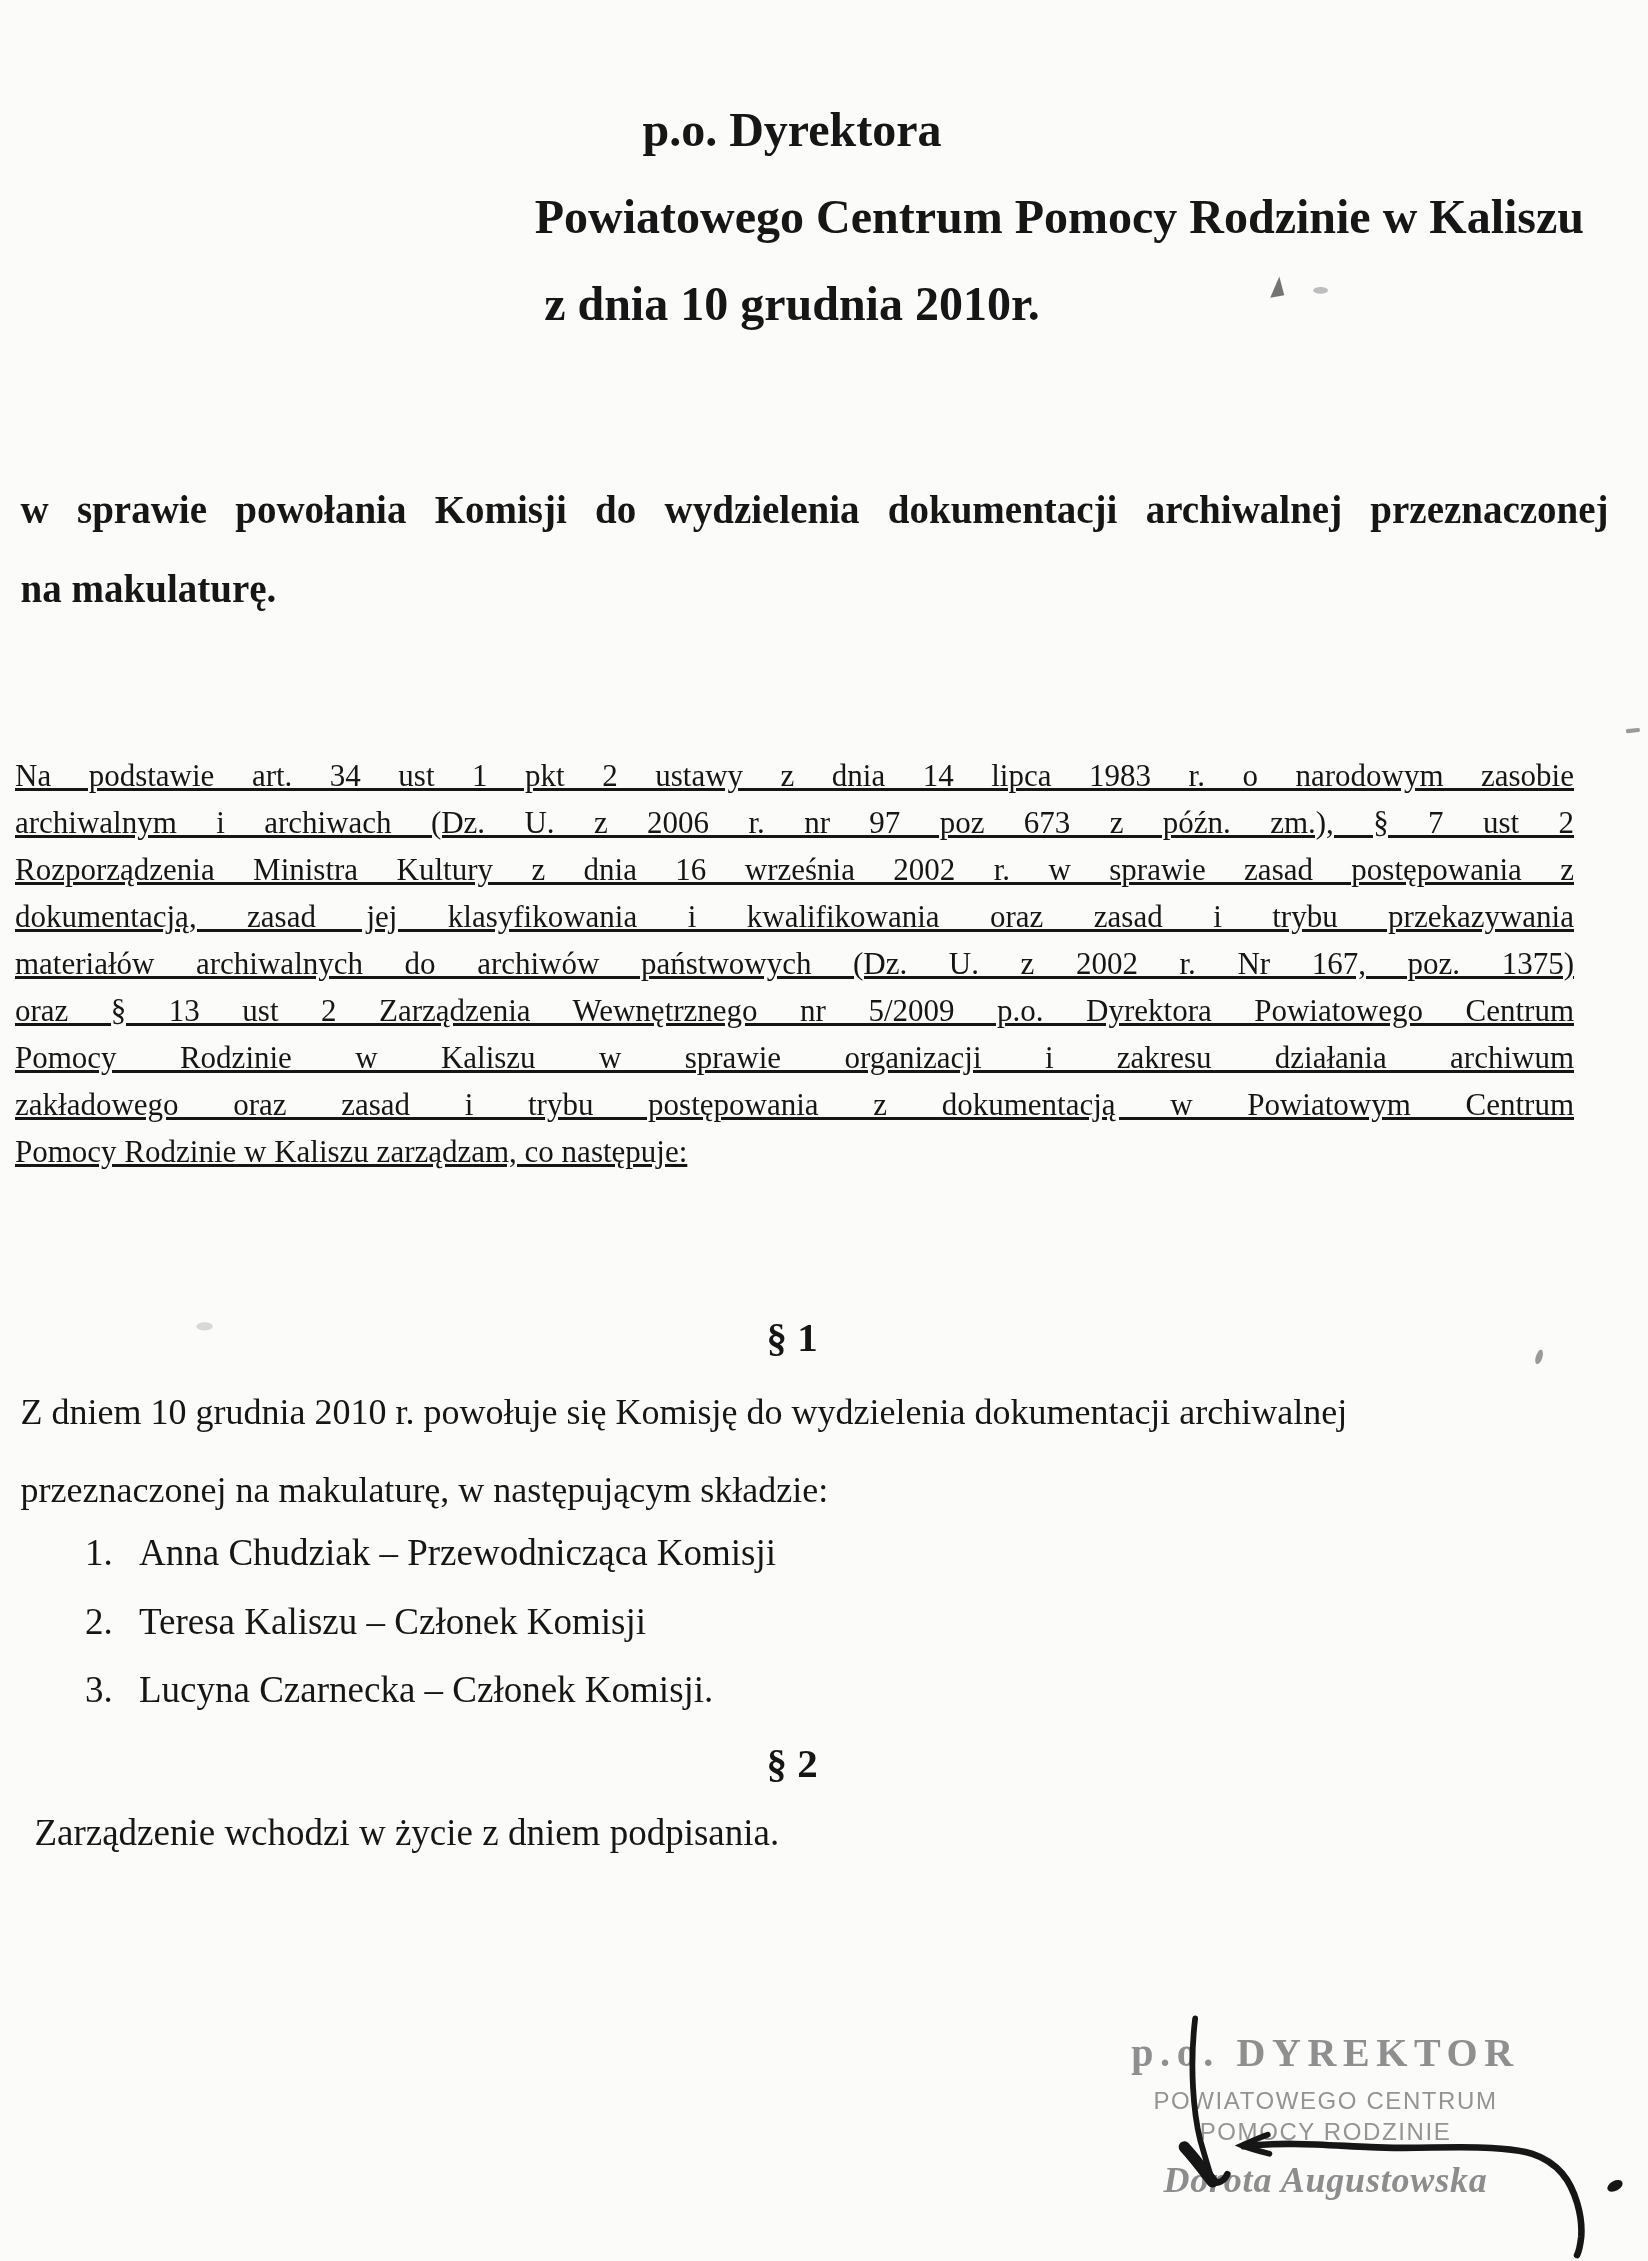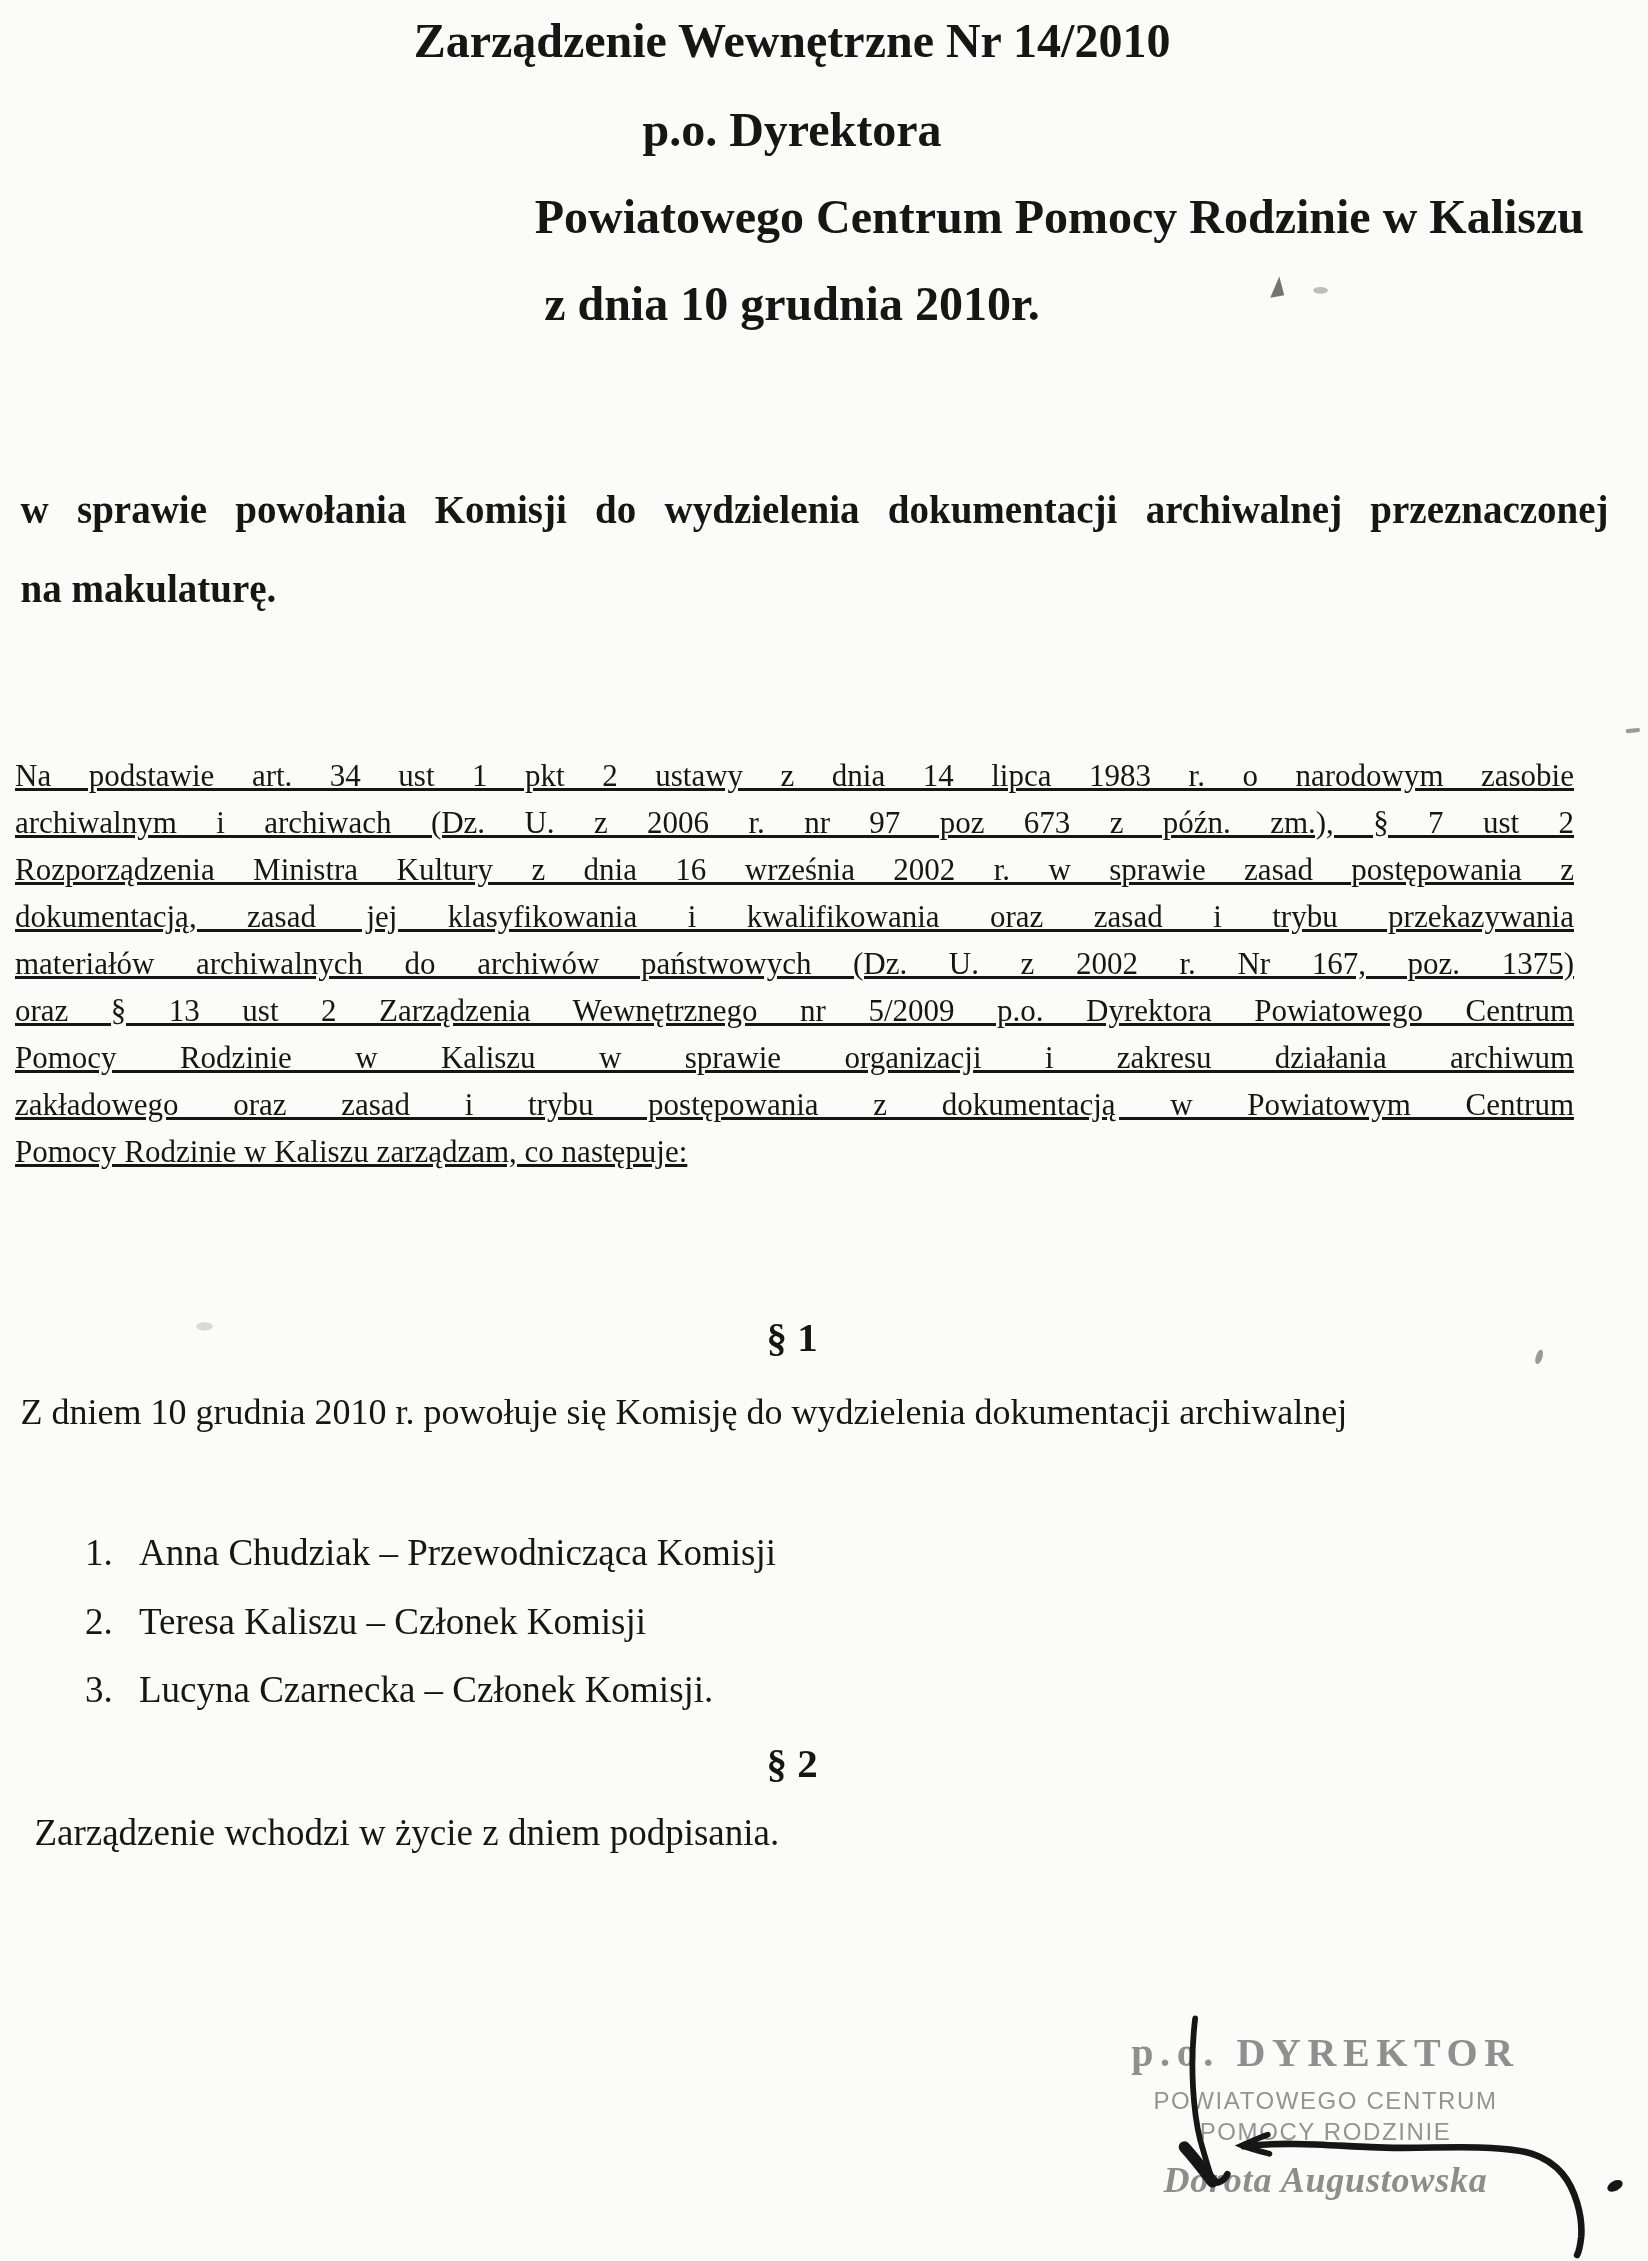--- a/index.html
+++ b/index.html
@@ -76,21 +76,20 @@
     font-size:36px; letter-spacing:0.8px; white-space:nowrap; color:#8d8d8d;
   }
 
   .overlay-svg { position:absolute; left:0; top:0; width:1648px; height:2261px; pointer-events:none; }
 </style>
 </head>
 <body>
 
 <div class="page">
 
-  <div class="title-line t1">Zarządzenie Wewnętrzne Nr 14/2010</div>
   <div class="title-line t2">p.o. Dyrektora</div>
   <div class="title-line t3">Powiatowego Centrum Pomocy Rodzinie w Kaliszu</div>
   <div class="title-line t4">z dnia 10 grudnia 2010r.</div>
 
   <div class="subject-l1">w sprawie powołania Komisji do wydzielenia dokumentacji archiwalnej przeznaczonej</div>
   <div class="subject-l2">na makulaturę.</div>
 
   <div class="legal">
     <div class="jline">Na podstawie art. 34 ust 1 pkt 2 ustawy z dnia 14 lipca 1983 r. o narodowym zasobie</div>
     <div class="jline">archiwalnym i archiwach (Dz. U. z 2006 r. nr 97 poz 673 z późn. zm.), § 7 ust 2</div>
@@ -99,20 +98,21 @@
     <div class="jline">materiałów archiwalnych do archiwów państwowych (Dz. U. z 2002 r. Nr 167, poz. 1375)</div>
     <div class="jline">oraz § 13 ust 2 Zarządzenia Wewnętrznego nr 5/2009 p.o. Dyrektora Powiatowego Centrum</div>
     <div class="jline">Pomocy Rodzinie w Kaliszu w sprawie organizacji i zakresu działania archiwum</div>
     <div class="jline">zakładowego oraz zasad i trybu postępowania z dokumentacją w Powiatowym Centrum</div>
     <div class="jline-last">Pomocy Rodzinie w Kaliszu zarządzam, co następuje:</div>
   </div>
 
   <div class="sec-header sh1">§ 1</div>
 
   <div class="s1-l1">Z dniem 10 grudnia 2010 r. powołuje się Komisję do wydzielenia dokumentacji archiwalnej</div>
+  <div class="s1-l2">przeznaczonej na makulaturę, w następującym składzie:</div>
 
   <div class="member m1">
     <span class="num">1.</span>
     <span class="txt">Anna Chudziak – Przewodnicząca Komisji</span>
   </div>
   <div class="member m2">
     <span class="num">2.</span>
     <span class="txt">Teresa Kaliszu – Członek Komisji</span>
   </div>
   <div class="member m3">

